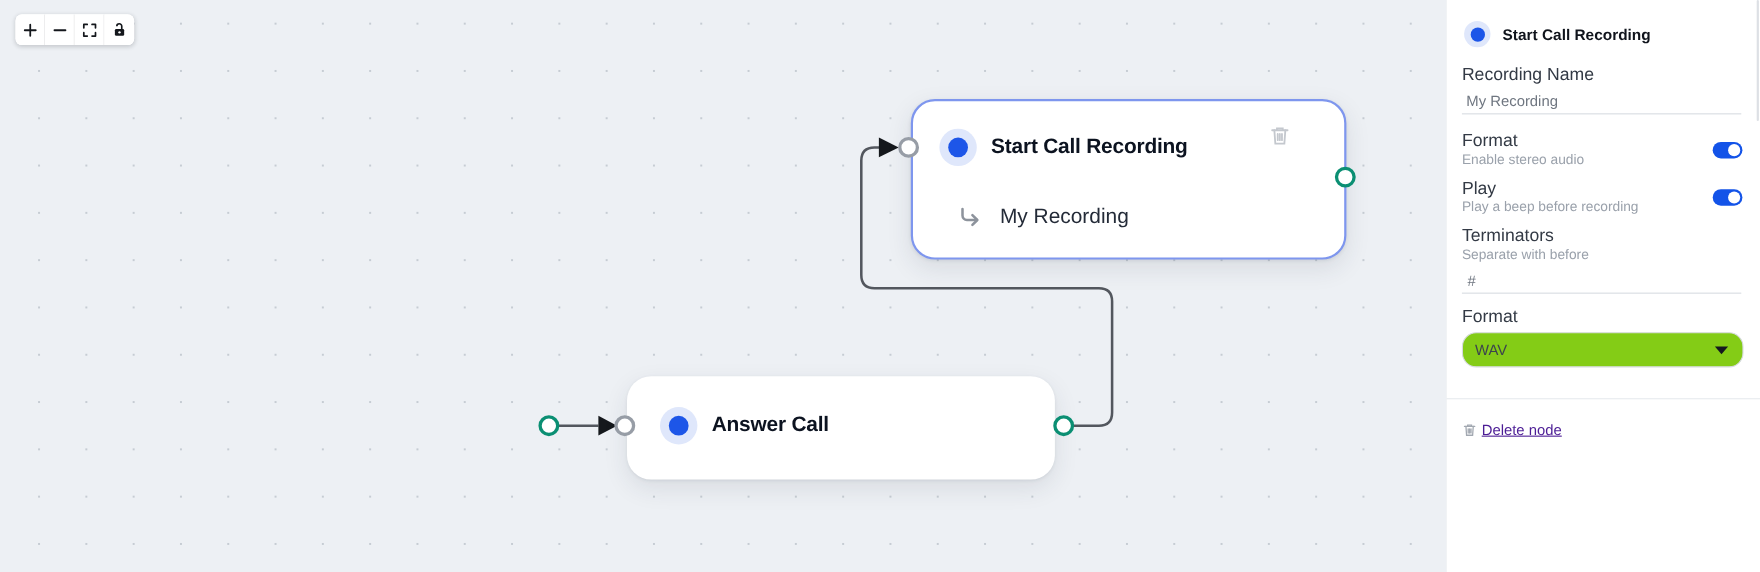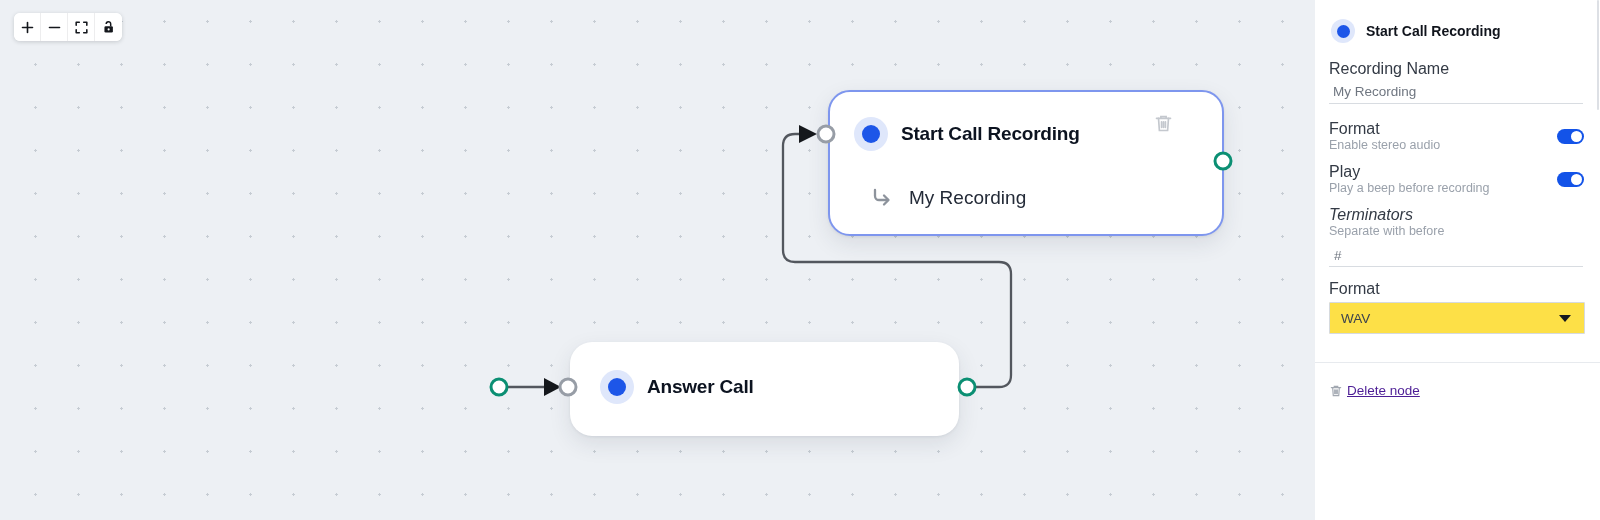--- a/index.html
+++ b/index.html
@@ -54,22 +54,22 @@
   .panel{position:absolute;left:1315px;top:0;width:285px;height:520px;background:#fff;}
   .p-abs{position:absolute;}
   .p-header{left:16px;top:19px;display:flex;align-items:center;gap:11px;}
   .p-title{font-size:14px;font-weight:700;color:#10141c;}
   .p-label{font-size:16px;font-weight:500;color:#333a45;}
   .p-hint{font-size:12.5px;font-weight:400;color:#9aa1ab;}
   .p-value{font-size:13.5px;color:#6f7680;}
   .p-underline{height:1px;background:#d8dce1;width:254px;left:14px;}
   .toggle{left:242px;width:27px;height:15px;border-radius:999px;background:#1353e8;cursor:pointer;}
   .toggle .knob{position:absolute;top:2px;right:2px;width:11px;height:11px;border-radius:50%;background:#fff;}
-  .dropdown{left:14px;top:302px;width:256px;height:32px;border:1px solid #d6dade;border-radius:1px;
-    box-sizing:border-box;display:flex;align-items:center;cursor:pointer;background:#fde047;}
+  .dropdown{left:14px;top:302px;width:256px;height:32px;border:1px solid #d6dade;border-radius:13px;
+    box-sizing:border-box;display:flex;align-items:center;cursor:pointer;background:#84cc16;}
   .dd-text{margin-left:11px;font-size:13.5px;color:#3c434e;flex:1;}
   .dd-caret{width:0;height:0;border-left:6px solid transparent;border-right:6px solid transparent;
     border-top:7px solid #15181f;margin-right:13px;}
   .p-divider{left:0;top:362px;width:285px;height:1px;background:#e7eaee;}
   .delete-row{left:14px;top:383px;display:flex;align-items:center;gap:4px;cursor:pointer;}
   .delete-link{font-size:13.5px;color:#4c1d95;text-decoration:underline;}
   .scroll-thumb{position:absolute;right:1px;top:0;width:2px;height:110px;background:#dde0e5;border-radius:2px;}
 </style>
 </head>
 <body>
@@ -171,21 +171,21 @@
     <div class="p-abs toggle" style="top:129px;">
         <span class="knob"></span>
       </div>
 
     <div class="p-abs p-label" style="left:14px;top:163px;">Play</div>
     <div class="p-abs p-hint" style="left:14px;top:181px;">Play a beep before recording</div>
     <div class="p-abs toggle" style="top:172px;">
         <span class="knob"></span>
       </div>
 
-    <div class="p-abs p-label" style="left:14px;top:206px;font-style:italic;">Terminators</div>
+    <div class="p-abs p-label" style="left:14px;top:206px;">Terminators</div>
     <div class="p-abs p-hint" style="left:14px;top:224px;">Separate with before</div>
     <div class="p-abs p-value" style="left:19px;top:248px;">#</div>
     <div class="p-abs p-underline" style="top:266px;"></div>
 
     <div class="p-abs p-label" style="left:14px;top:280px;">Format</div>
     <div class="p-abs dropdown">
       <span class="dd-text">WAV</span>
       <span class="dd-caret"></span>
     </div>
 

